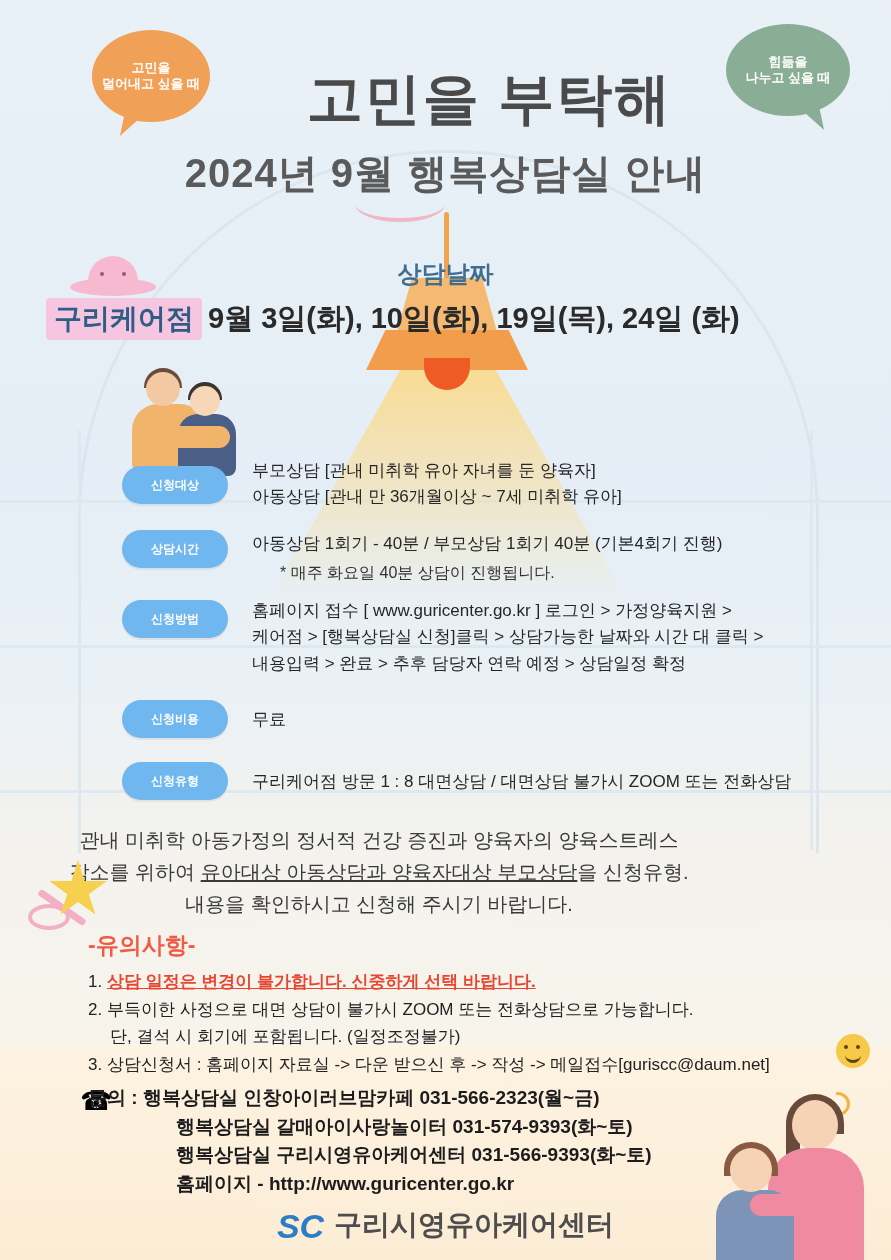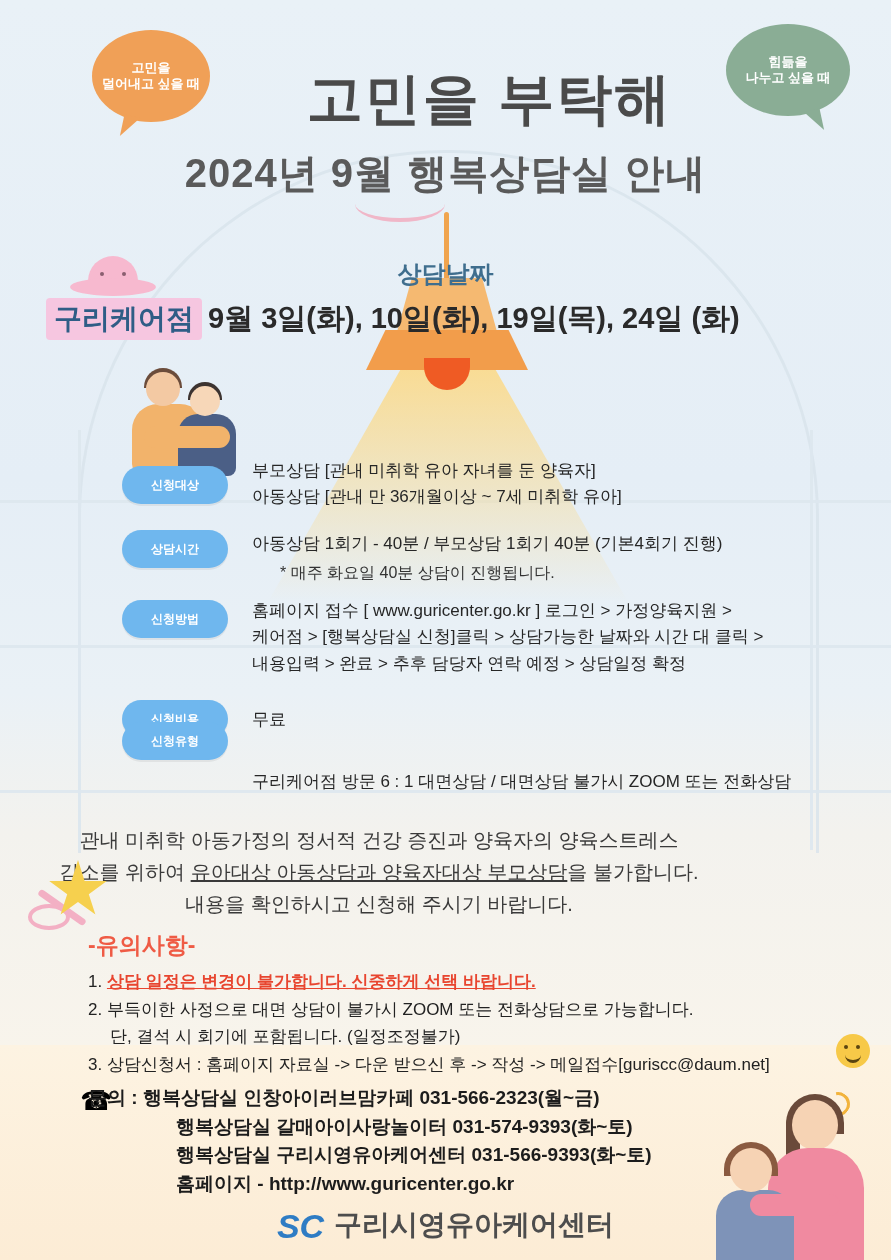--- a/index.html
+++ b/index.html
@@ -264,29 +264,29 @@
     <div>홈페이지 접수 [ www.guricenter.go.kr ] 로그인 &gt; 가정양육지원 &gt;</div>
     <div>케어점 &gt; [행복상담실 신청]클릭 &gt;  상담가능한 날짜와 시간 대 클릭 &gt;</div>
     <div>내용입력 &gt; 완료 &gt; 추후 담당자 연락 예정 &gt; 상담일정 확정</div>
   </div>
 
   <div class="pill" style="left:122px;top:700px;">신청비용</div>
   <div class="row-text" style="left:252px;top:707px;width:600px;">
     <div>무료</div>
   </div>
 
-  <div class="pill" style="left:122px;top:722px;">신청유형</div>
+  <div class="pill" style="left:122px;top:762px;">신청유형</div>
   <div class="row-text" style="left:252px;top:769px;width:620px;">
-    <div>구리케어점 방문 6 : 1 대면상담 / 대면상담 불가시 ZOOM  또는 전화상담</div>
+    <div>구리케어점 방문 1 : 8 대면상담 / 대면상담 불가시 ZOOM  또는 전화상담</div>
   </div>
 
   <div class="center-para">
     <div>관내 미취학 아동가정의 정서적 건강 증진과 양육자의 양육스트레스</div>
     <div>
-      <span>감소를 위하여 </span><span class="u">유아대상 아동상담과 양육자대상 부모상담</span><span>을 불가합니다.</span>
+      <span>감소를 위하여 </span><span class="u">유아대상 아동상담과 양육자대상 부모상담</span><span>을 신청유형.</span>
     </div>
     <div>내용을 확인하시고 신청해 주시기 바랍니다.</div>
   </div>
 
   <div class="wand">
     <div class="stick"></div>
       <div class="rib1"></div>
       <div class="star"></div>
   </div>
 

